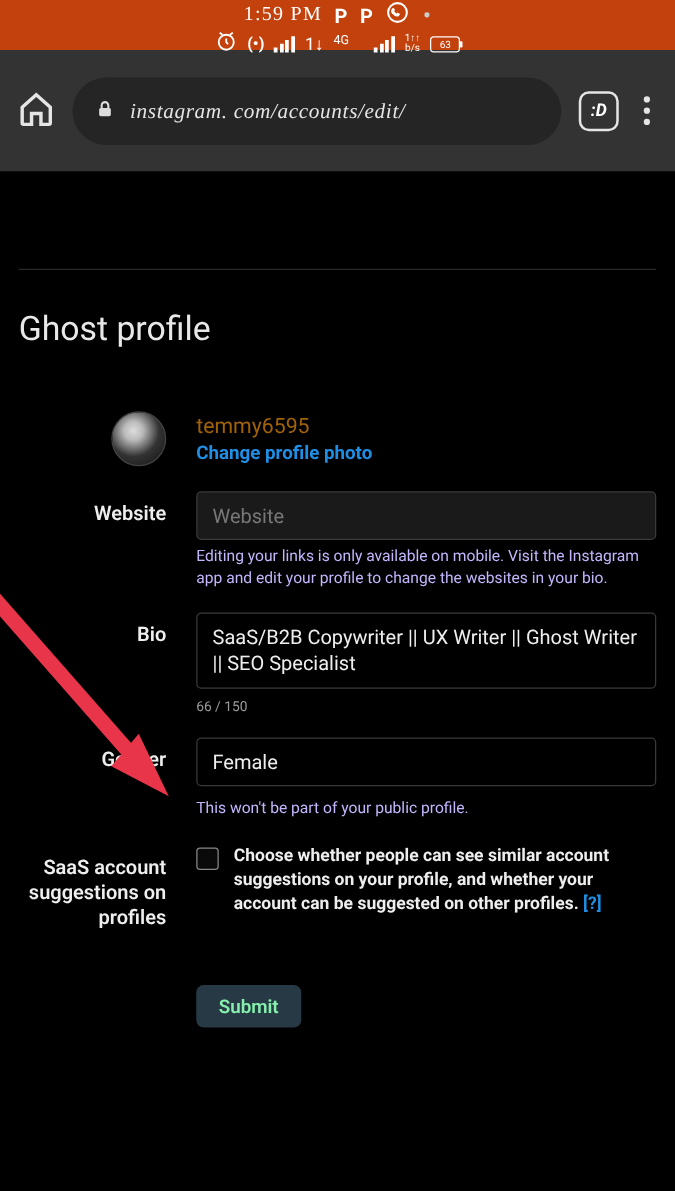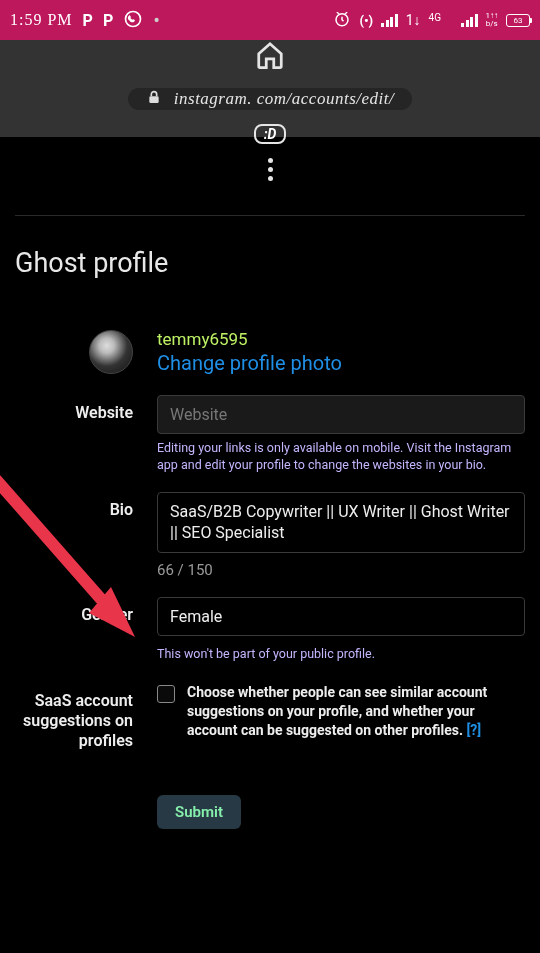--- a/index.html
+++ b/index.html
@@ -12,26 +12,27 @@
       height: 953px;
       background: #000;
       color: #fff;
       font-family: -apple-system, BlinkMacSystemFont, "Segoe UI", Roboto, Helvetica, Arial, sans-serif;
       overflow: hidden;
       position: relative;
     }
     
     .status-bar {
       height: 40px;
-      background: #be185d;
+      background: #c2410c;
       display: flex;
       align-items: center;
       justify-content: space-between;
       padding: 0 10px;
       font-size: 13px;
+      flex-direction: column;
     }
     .status-left {
       display: flex;
       align-items: center;
       gap: 10px;
     }
     .status-time {
       font-family: serif;
       font-size: 16px;
       letter-spacing: 1px;
@@ -67,21 +68,20 @@
       border-radius: 0 1px 1px 0;
     }
     
     .browser-bar {
       height: 97px;
       background: #333;
       display: flex;
       align-items: center;
       padding: 0 14px;
       gap: 14px;
-      flex-direction: column;
     }
     .home-icon svg {
       width: 30px;
       height: 30px;
     }
     .url-bar {
       flex: 1;
       height: 54px;
       background: #252525;
       border-radius: 27px;
@@ -158,26 +158,26 @@
     }
     .avatar {
       width: 44px;
       height: 44px;
       border-radius: 50%;
       background: radial-gradient(circle at 40% 35%, #ddd 0%, #bbb 20%, #333 55%, #111 100%);
       border: 1px solid #444;
     }
     .username {
       font-size: 17px;
-      color: #bef264;
+      color: #a16207;
     }
     .change-photo {
-      font-size: 20px;
+      font-size: 15px;
       color: #1f8fe5;
-      font-weight: 400;
+      font-weight: 700;
       margin-top: 2px;
     }
     .form-row {
       display: flex;
       margin-bottom: 18px;
     }
     .form-row .label-col {
       padding-top: 8px;
     }
     .input-box {
@@ -200,21 +200,21 @@
     .input-box.select {
       background: #000;
     }
     .help-text {
       font-size: 12.5px;
       color: #c4b5fd;
       line-height: 1.35;
       margin-top: 6px;
     }
     .char-count {
-      font-size: 15px;
+      font-size: 11px;
       color: #9a9a9a;
       margin-top: 8px;
     }
     .checkbox-row {
       display: flex;
       gap: 12px;
       align-items: flex-start;
     }
     .checkbox {
       width: 18px;

